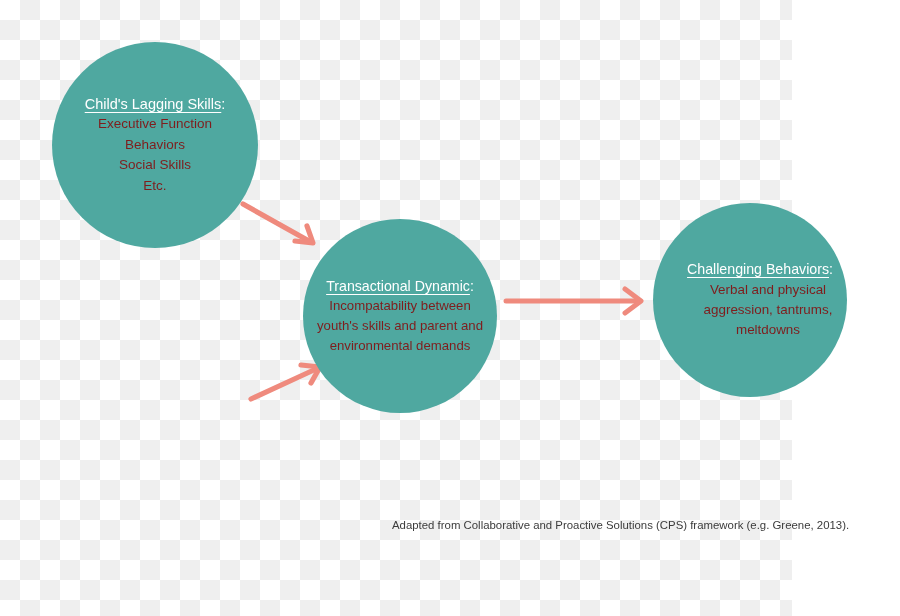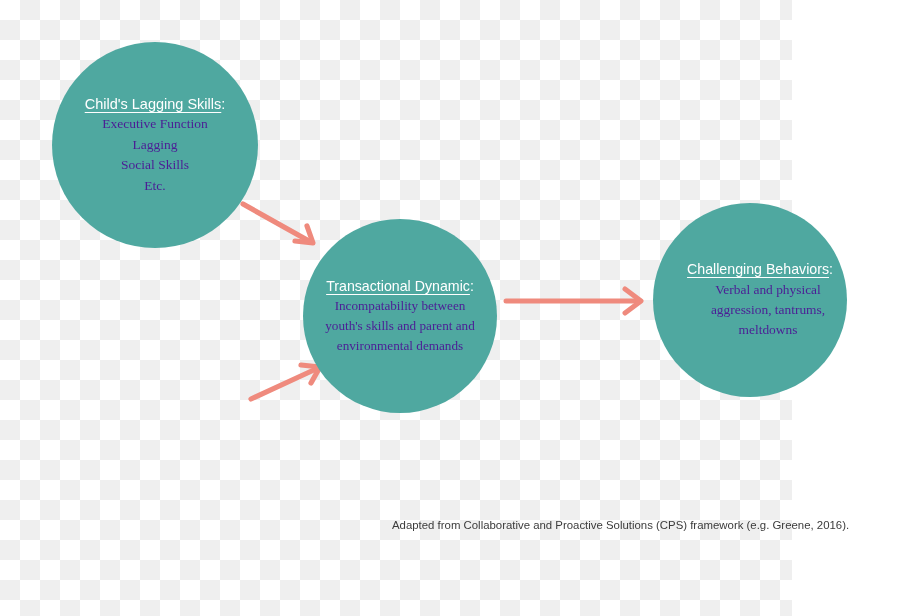--- a/index.html
+++ b/index.html
@@ -57,23 +57,22 @@
     white-space: nowrap;
   }
   .node .heading .underlined {
     text-decoration: underline;
     text-underline-offset: 2.5px;
   }
   .node .body-line {
     font-size: 13.5px;
     line-height: 1.52;
     font-weight: 400;
-    color: #4c1d95;
+    color: #7f1d1d;
     white-space: nowrap;
-    font-family: Liberation Serif, serif;
   }
 
   
   #node-lagging-skills {
     left: 52px; top: 42px;
     width: 206px; height: 206px;
     padding: 0 6px;
   }
   #node-parent-demands {
     left: 52px; top: 365px;
@@ -131,21 +130,21 @@
       <line x1="506" y1="301" x2="640" y2="301" stroke="#ef8a7d" stroke-width="5" stroke-linecap="round"></line>
       <polyline points="625,289 641,301 625,313" fill="none" stroke="#ef8a7d" stroke-width="5" stroke-linecap="round" stroke-linejoin="round"></polyline>
     </g>
   </svg>
 
   <div class="node" id="node-lagging-skills">
     <div class="heading">
       <span class="underlined">Child's Lagging Skills</span><span>:</span>
     </div>
     <div class="body-line">Executive Function</div>
-    <div class="body-line">Lagging</div>
+    <div class="body-line">Behaviors</div>
     <div class="body-line">Social Skills</div>
     <div class="body-line">Etc.</div>
   </div>
 
 
   <div class="node" id="node-transactional">
     <div class="heading">
       <span class="underlined">Transactional Dynamic</span><span>:</span>
     </div>
     <div class="body-line">Incompatability between</div>
@@ -155,15 +154,15 @@
 
   <div class="node" id="node-challenging">
     <div class="heading">
       <span class="underlined">Challenging Behaviors</span><span>:</span>
     </div>
     <div class="body-line">Verbal and physical</div>
     <div class="body-line">aggression, tantrums,</div>
     <div class="body-line">meltdowns</div>
   </div>
 
-  <div id="caption">Adapted from Collaborative and Proactive Solutions (CPS) framework (e.g. Greene, 2016).</div>
+  <div id="caption">Adapted from Collaborative and Proactive Solutions (CPS) framework (e.g. Greene, 2013).</div>
 
 </div>
 
 </body></html>

